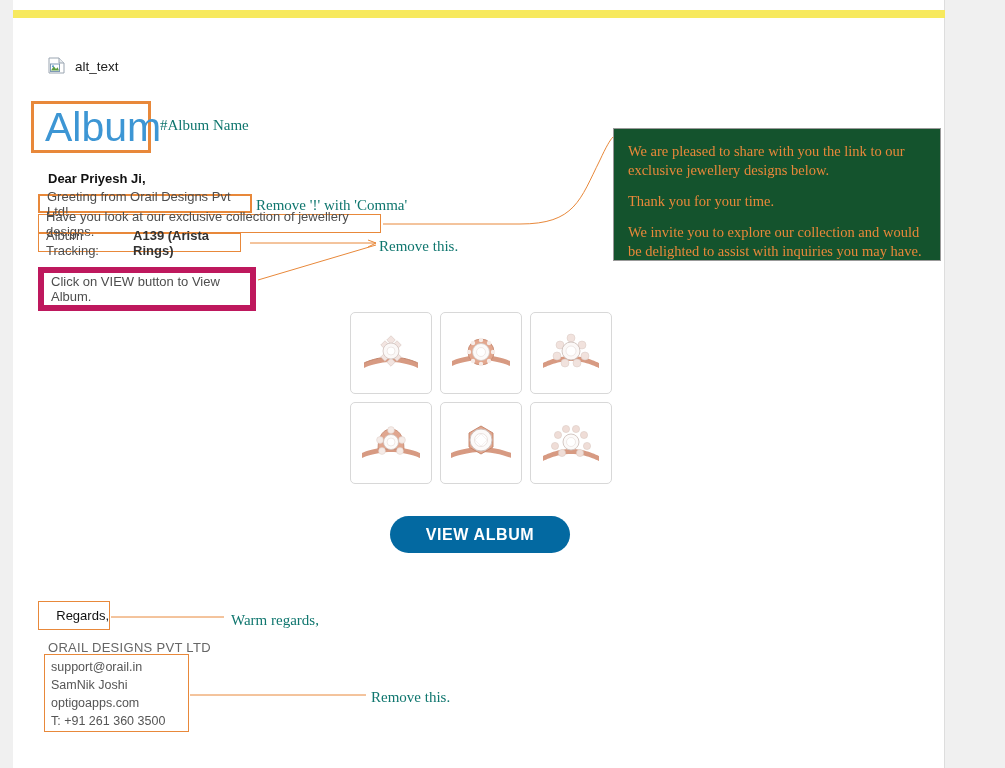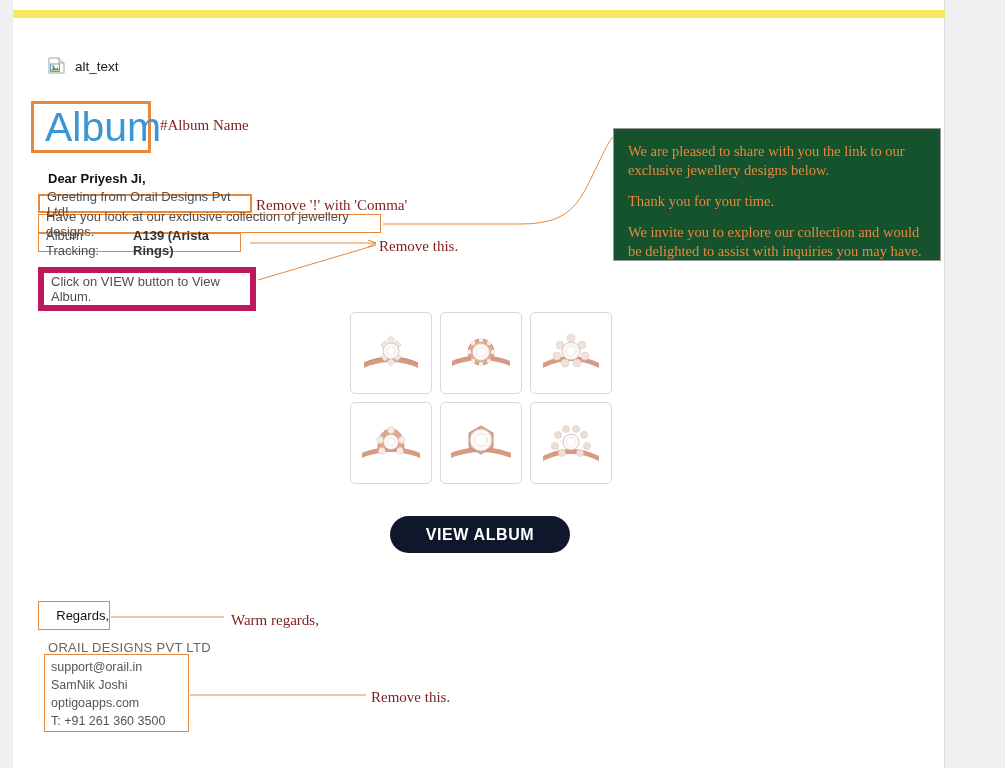--- a/index.html
+++ b/index.html
@@ -179,21 +179,21 @@
     color: #555555;
     line-height: 18px;
     font-family: "Liberation Sans", sans-serif;
   }
 
   
   .note {
     position: absolute;
     font-family: "Liberation Serif", serif;
     font-size: 15px;
-    color: #7f1d1d;
+    color: #0f766e;
     white-space: nowrap;
   }
   .note-remove-comma { left: 256px; top: 197px; }
   .note-remove-this-1 { left: 379px; top: 238px; }
   .note-warm-regards { left: 231px; top: 612px; }
   .note-remove-this-2 { left: 371px; top: 689px; }
 
   
   .big-note {
     position: absolute;
@@ -249,21 +249,21 @@
   }
   .ring-cell svg { display: block; }
 
   
   .view-btn {
     position: absolute;
     left: 390px;
     top: 516px;
     width: 180px;
     height: 37px;
-    background: #0f172a;
+    background: #0369a1;
     border: none;
     border-radius: 19px;
     color: #ffffff;
     font-family: "Liberation Sans", sans-serif;
     font-size: 16px;
     font-weight: bold;
     letter-spacing: 0.6px;
     cursor: pointer;
   }
 </style>

